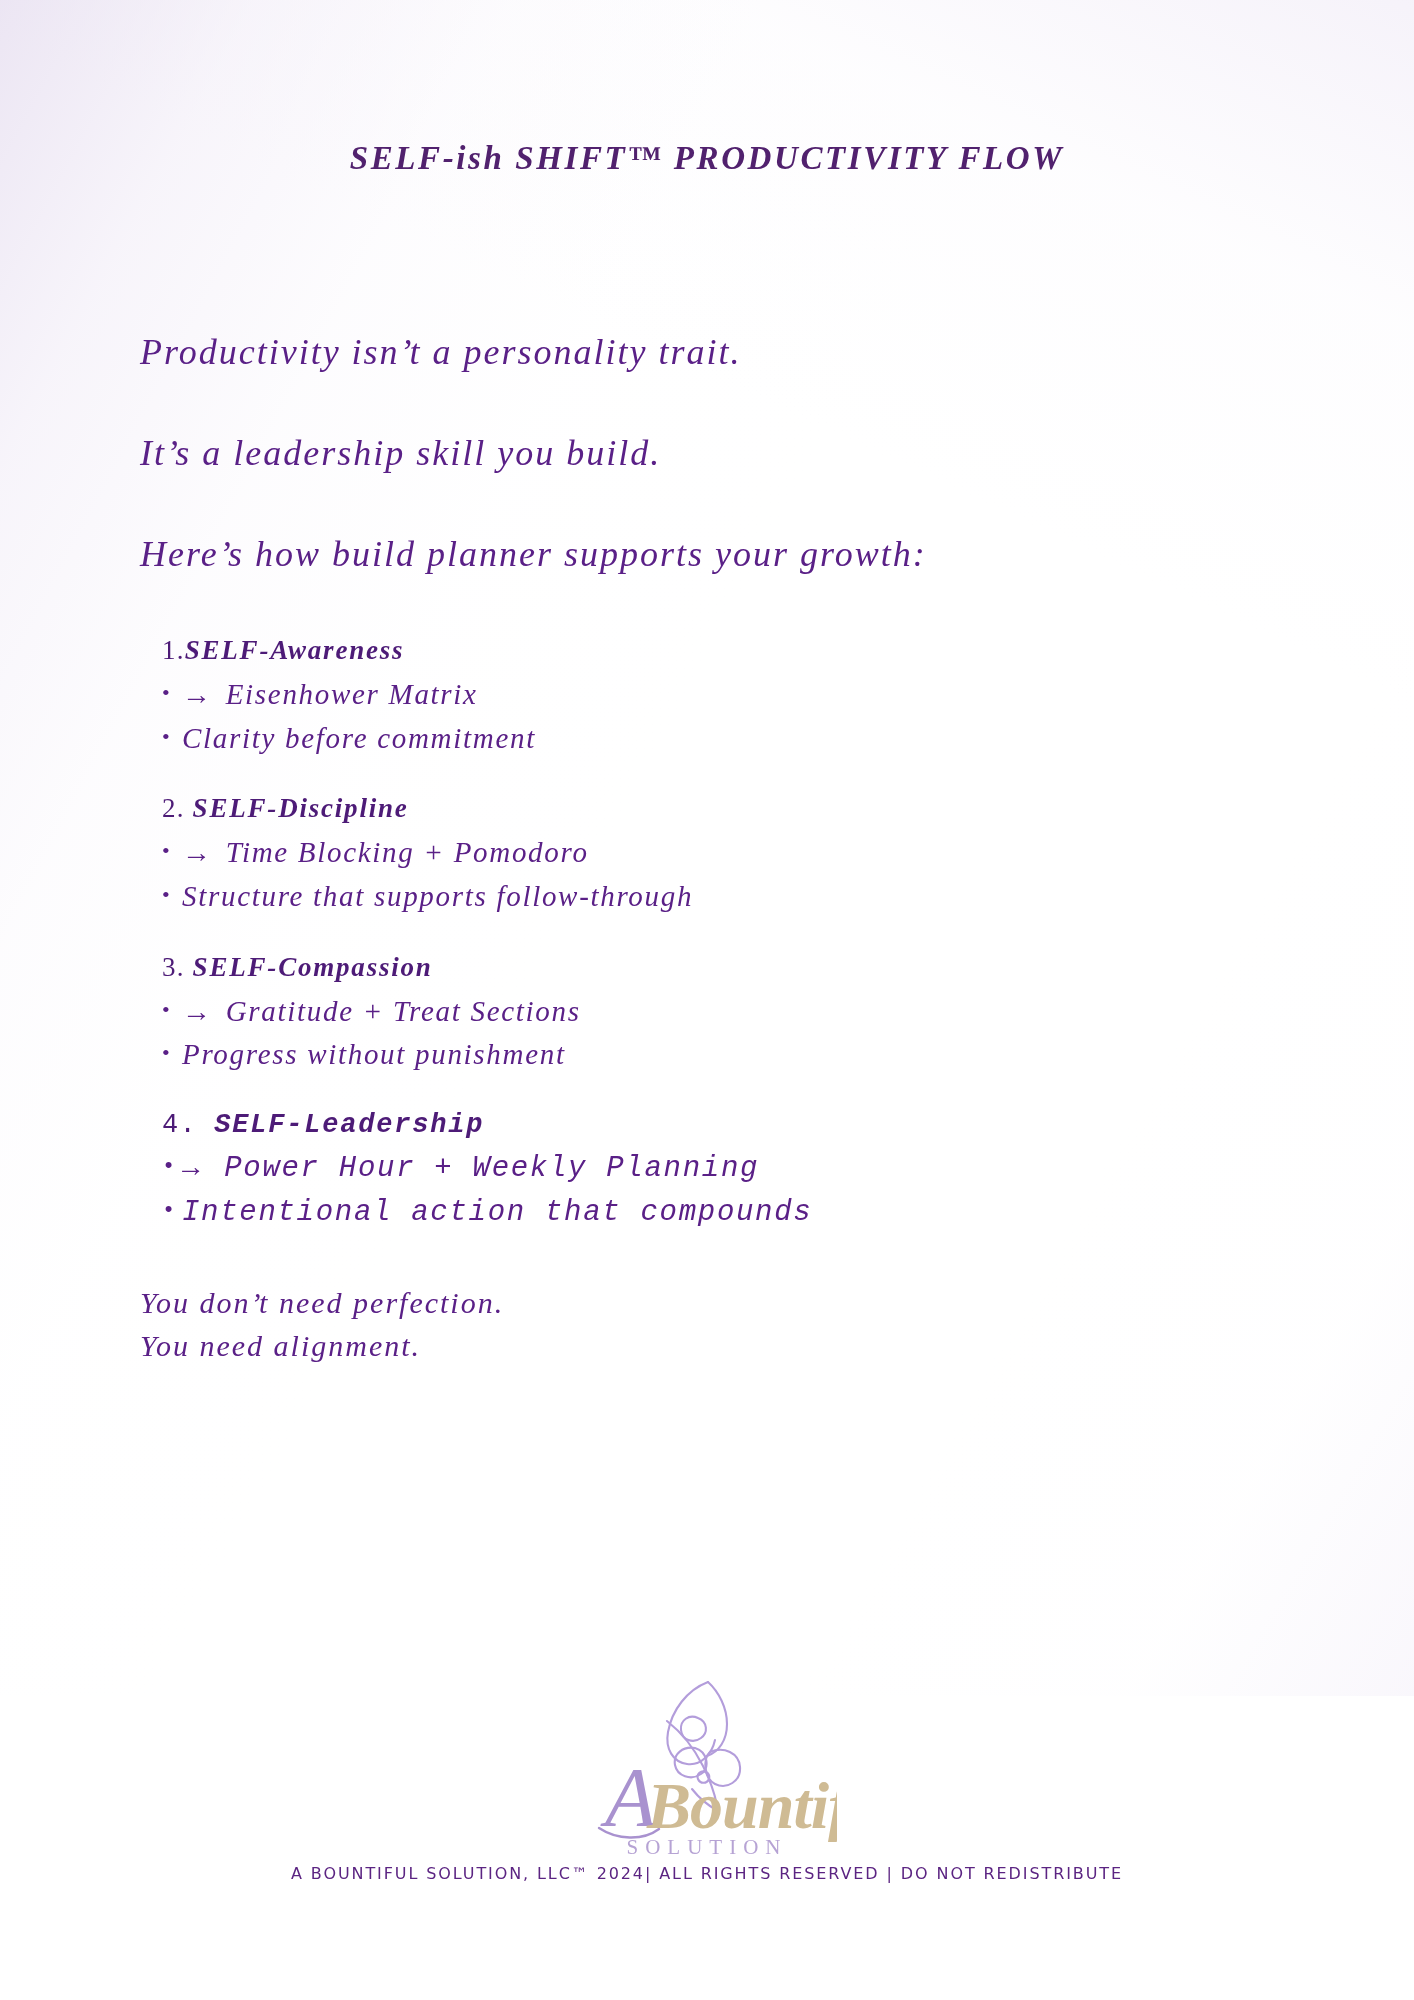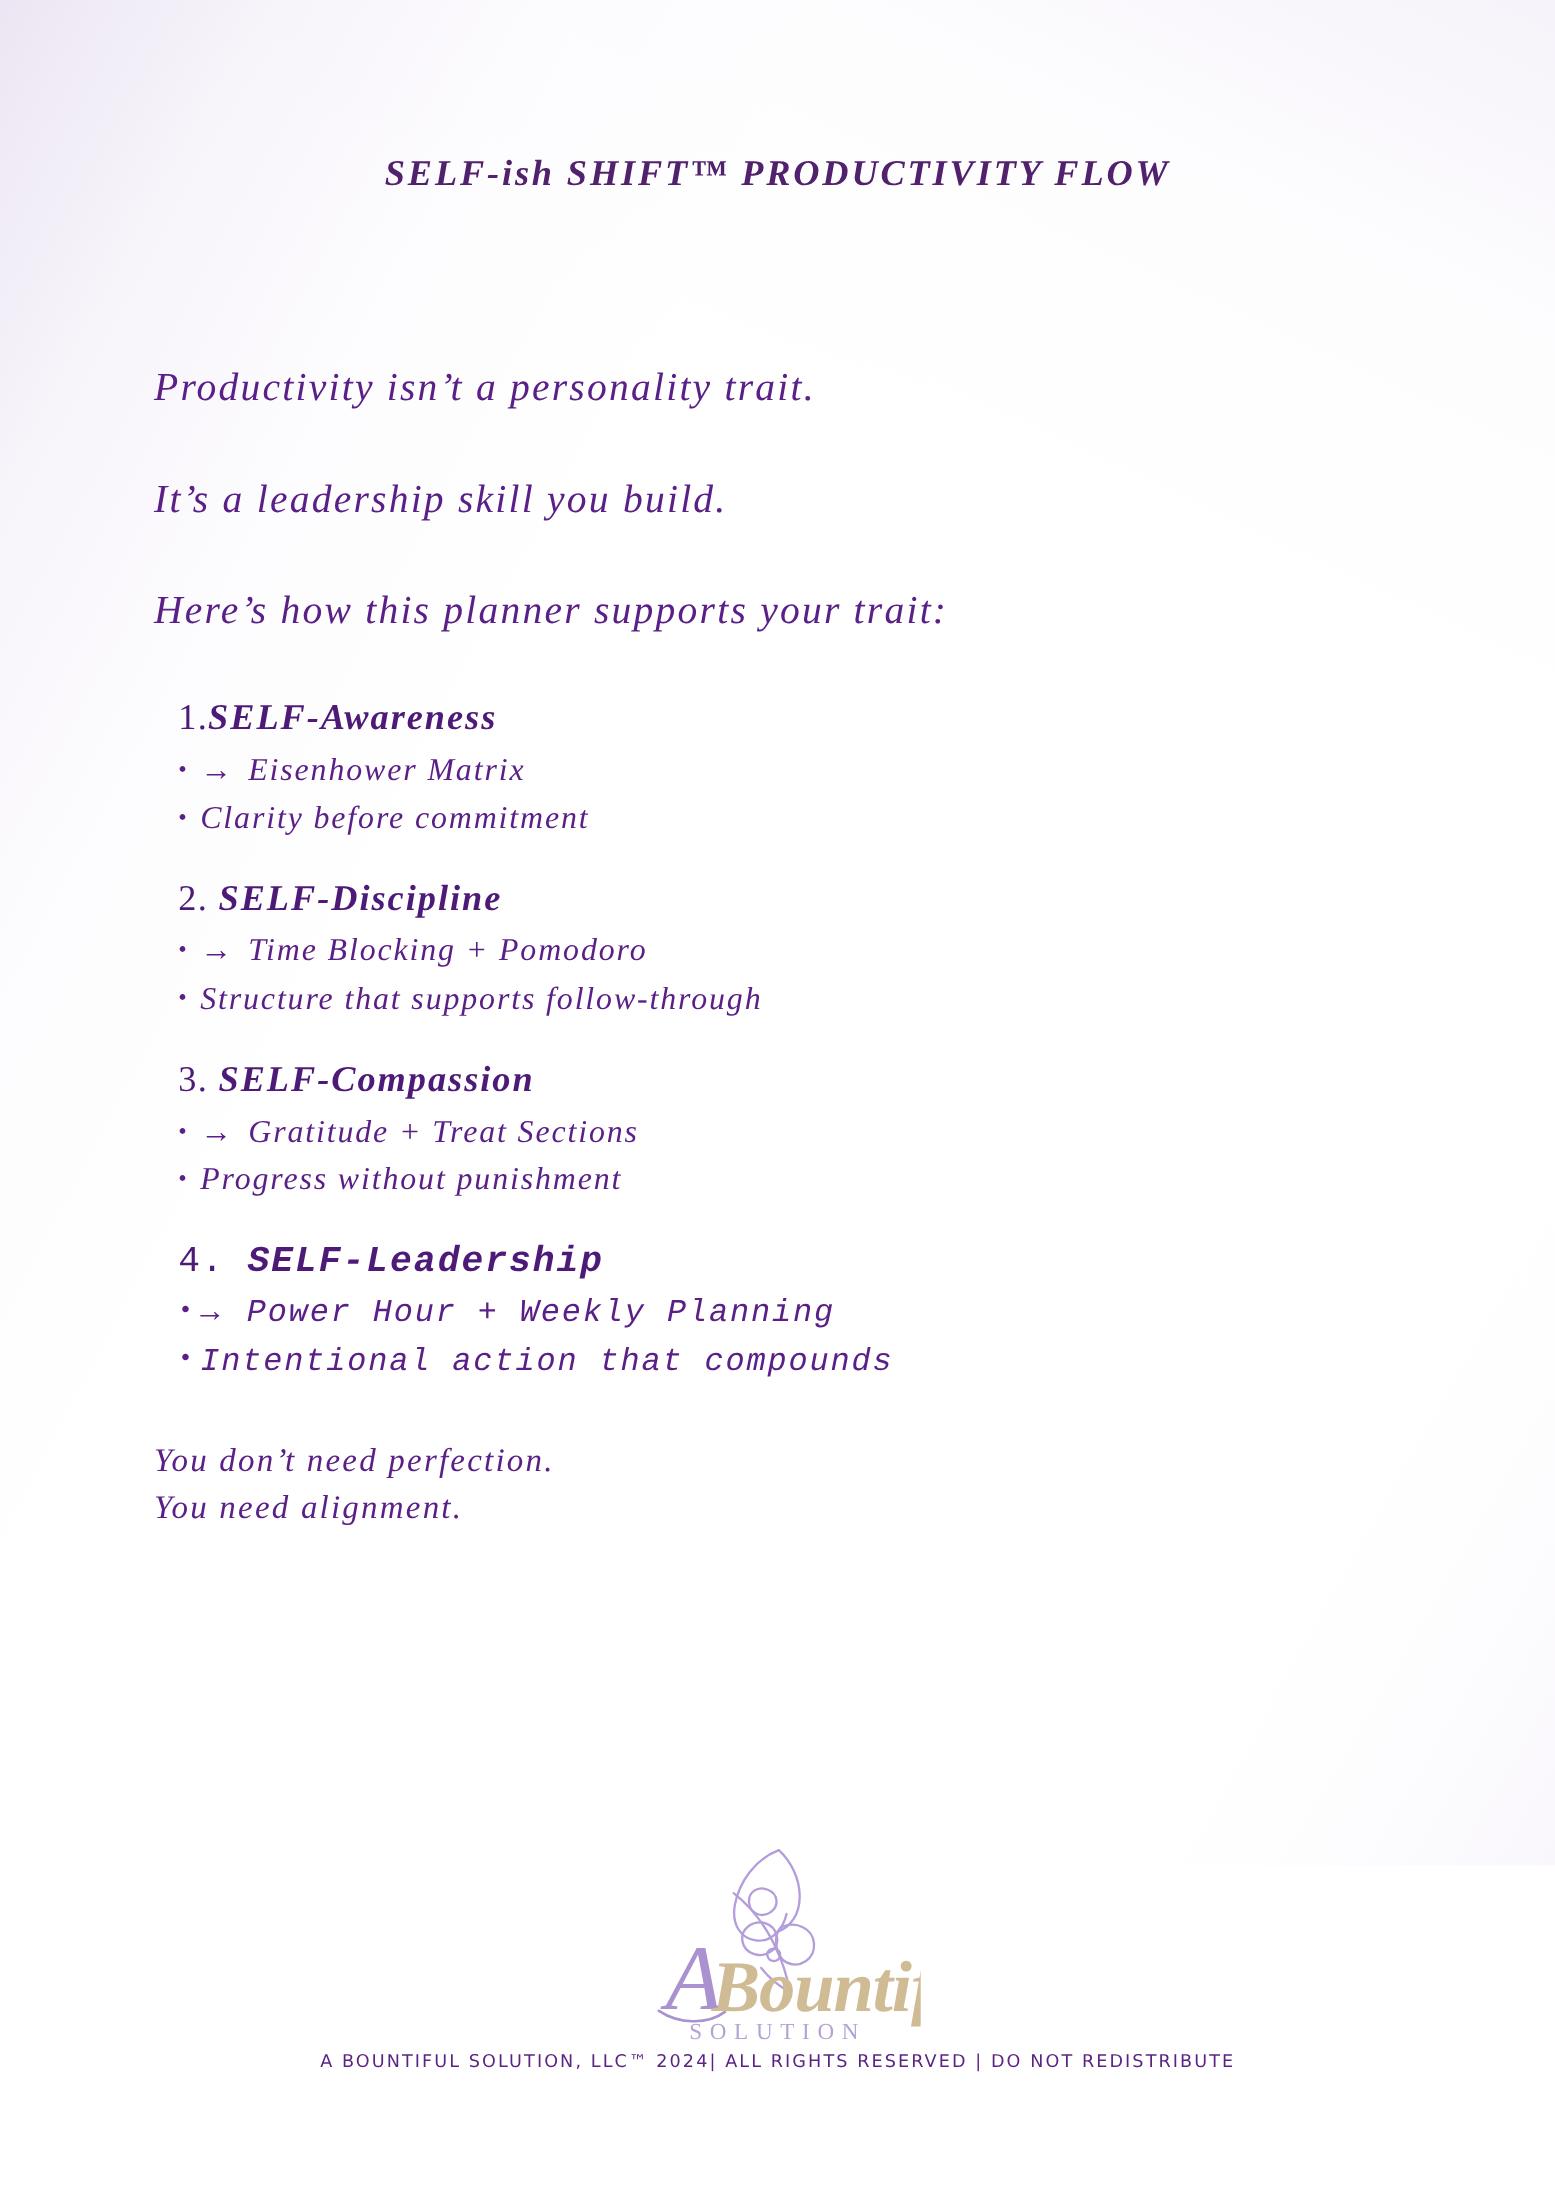--- a/index.html
+++ b/index.html
@@ -76,21 +76,21 @@
     padding: 0;
     list-style: none;
   }
   .section {
     margin: 0 0 36px 0;
   }
   .section:last-child { margin-bottom: 0; font-family: Liberation Mono, monospace; }
 
   .section-head {
     display: block;
-    font-size: 33px;
+    font-size: 27px;
     letter-spacing: 1.2px;
     color: #4d1b77;
     margin-left: 22px;
     margin-bottom: 10px;
     white-space: nowrap;
   }
   .section-num {
     font-style: normal;
     font-weight: 400;
   }
@@ -175,21 +175,21 @@
 <body>
 
 <div class="page">
 
   <div class="title">SELF-ish SHIFT™ PRODUCTIVITY FLOW</div>
 
   <div class="body-block">
 
     <p class="lead">Productivity isn’t a personality trait.</p>
     <p class="lead">It’s a leadership skill you build.</p>
-    <p class="lead last">Here’s how this planner supports your trait:</p>
+    <p class="lead last">Here’s how build planner supports your growth:</p>
 
     <ul class="sections">
 
       <li class="section">
         <div class="section-head"><span class="section-num">1.</span><span class="section-title">SELF-Awareness</span></div>
         <ul class="sub-list">
           <li class="sub-item"><span class="dot">•</span><span class="arrow">→</span><span> Eisenhower Matrix</span></li>
           <li class="sub-item"><span class="dot">•</span><span>Clarity before commitment</span></li>
         </ul>
       </li>

